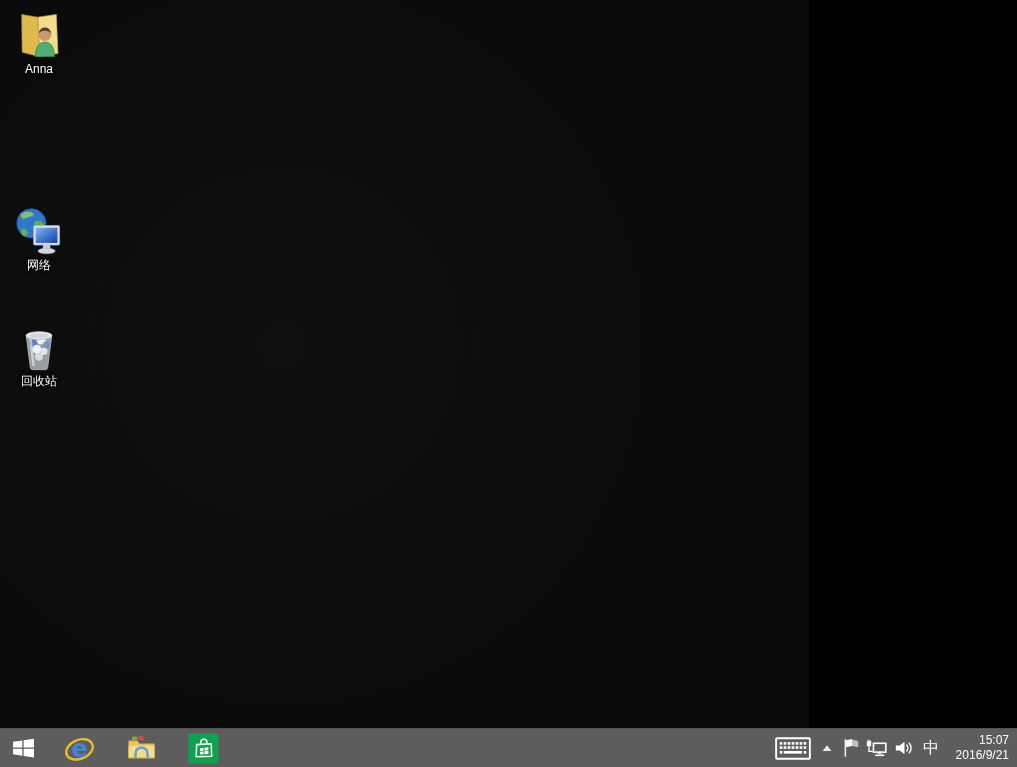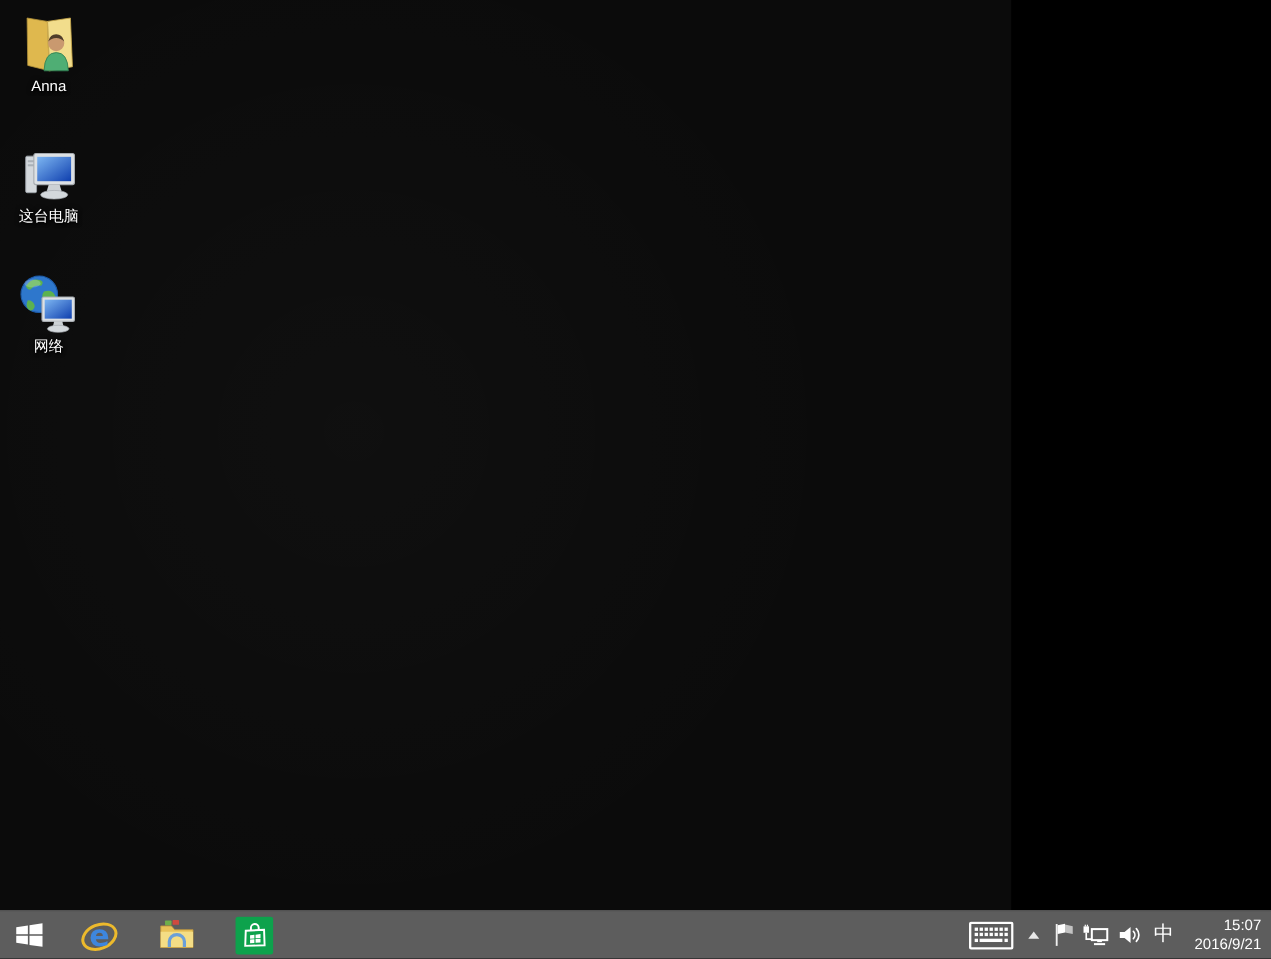--- a/index.html
+++ b/index.html
@@ -60,42 +60,22 @@
         <path d="M23 7.5 L40 5 L41.5 41 L24.5 44 Z" fill="#f2dd8c" stroke="#c9a94b" stroke-width="0.6"></path>
         <path d="M23 7.5 L24.5 44" stroke="#caa94e" stroke-width="1" fill="none"></path>
         <path d="M20.5 44 Q21 30.5 29.5 30.5 Q38 30.5 38.5 44 Z" fill="#4fae74" stroke="#2e7d4f" stroke-width="0.6"></path>
         <circle cx="29.5" cy="23.5" r="6" fill="#c9996f"></circle>
         <path d="M23.6 22.4 Q25 17 29.5 17 Q34 17 35.4 22.4 Q33 19.8 29.5 19.8 Q26 19.8 23.6 22.4 Z" fill="#503e2a"></path>
       </svg>
     </div>
     <div class="dicon-label">Anna</div>
   </div>
 
-  <div class="dicon" style="top:112px">
-    <div class="dicon-img">
-      <svg width="52" height="52" viewBox="0 0 48 48">
-        <defs>
-          <linearGradient id="scr1" x1="0" y1="0" x2="1" y2="1">
-            <stop offset="0" stop-color="#7db6f2"></stop>
-              <stop offset="1" stop-color="#0f3fae"></stop>
-          </linearGradient>
-        </defs>
-        <rect x="7" y="11" width="8" height="27" rx="1" fill="#d3d8dc" stroke="#9ba1a7" stroke-width="0.7"></rect>
-        <rect x="8.5" y="14" width="5" height="1.5" fill="#aab1b7"></rect>
-        <rect x="8.5" y="17" width="5" height="1.5" fill="#aab1b7"></rect>
-        <rect x="13" y="9" width="30" height="23" rx="1.5" fill="#dde1e4" stroke="#a6abb0" stroke-width="0.8"></rect>
-        <rect x="15.5" y="11.5" width="25" height="18" fill="url(#scr1)"></rect>
-        <path d="M24 32 h8 l1.5 5 h-11 Z" fill="#ccd1d5"></path>
-        <ellipse cx="28" cy="39.5" rx="10" ry="3.2" fill="#d3d8dc" stroke="#a6abb0" stroke-width="0.5"></ellipse>
-      </svg>
-    </div>
-    <div class="dicon-label">这台电脑</div>
-  </div>
-
-  <div class="dicon" style="top:216px">
+
+  <div class="dicon" style="top:204px">
     <div class="dicon-img">
       <svg width="52" height="52" viewBox="0 0 48 48">
         <defs>
           <linearGradient id="scr2" x1="0" y1="0" x2="1" y2="1">
             <stop offset="0" stop-color="#7db6f2"></stop>
               <stop offset="1" stop-color="#0f3fae"></stop>
           </linearGradient>
         </defs>
         <circle cx="17" cy="17" r="13.5" fill="#2e77cc" stroke="#1d5ba8" stroke-width="0.8"></circle>
         <path d="M7 11 q4 -6.5 10.5 -4.5 q3.5 1.2 1 4.2 q-5 -1 -7.2 2 q-2 2.4 -4.3 -1.7 Z" fill="#5cb24f"></path>
@@ -104,20 +84,37 @@
         <ellipse cx="12" cy="9" rx="6" ry="3" fill="#ffffff" opacity="0.22"></ellipse>
         <rect x="19" y="19" width="24" height="18" rx="1.2" fill="#dde1e4" stroke="#a6abb0" stroke-width="0.8"></rect>
         <rect x="21" y="21" width="20" height="14" fill="url(#scr2)"></rect>
         <path d="M28 37 h6 l1 4 h-8 Z" fill="#ccd1d5"></path>
         <ellipse cx="31" cy="42.5" rx="8" ry="2.6" fill="#d3d8dc" stroke="#a6abb0" stroke-width="0.5"></ellipse>
       </svg>
     </div>
     <div class="dicon-label">网络</div>
   </div>
 
+  <div class="dicon" style="top:320px">
+    <div class="dicon-img">
+      <svg width="52" height="52" viewBox="0 0 48 48">
+        <path d="M12.3 14 L16 43 a2.2 2.2 0 0 0 2.2 1.9 h11.6 a2.2 2.2 0 0 0 2.2 -1.9 L35.7 14 Z" fill="#d7dde3" fill-opacity="0.7" stroke="#b3bac1" stroke-width="0.8"></path>
+        <circle cx="19" cy="20" r="4" fill="#4f7fc2" opacity="0.9"></circle>
+        <circle cx="26" cy="17.5" r="4.3" fill="#e9edf1"></circle>
+        <circle cx="31" cy="22" r="3.4" fill="#6b93cc" opacity="0.9"></circle>
+        <circle cx="22" cy="26" r="4" fill="#eef2f6"></circle>
+        <circle cx="28.5" cy="28" r="3.4" fill="#dfe5ea"></circle>
+        <circle cx="24" cy="33" r="3.6" fill="#e7ebef" opacity="0.8"></circle>
+        <ellipse cx="24" cy="13.5" rx="12" ry="3.6" fill="#eef1f4" stroke="#b9c0c7" stroke-width="0.8"></ellipse>
+        <ellipse cx="24" cy="13.8" rx="9.5" ry="2.4" fill="#cfd6dd"></ellipse>
+        <path d="M16.2 16.5 L19 41.5" stroke="#ffffff" stroke-width="2.4" opacity="0.5" fill="none"></path>
+      </svg>
+    </div>
+    <div class="dicon-label">回收站</div>
+  </div>
 
 
   <div class="taskbar">
     <div class="tb-left">
 
       <button class="start-btn">
         <svg width="27" height="26" viewBox="0 0 24 24">
           <g fill="#ffffff">
             <path d="M2.3 6.3 L10.9 5 V11.5 H2.3 Z"></path>
             <path d="M12.1 4.8 L21.7 3.4 V11.5 H12.1 Z"></path>

